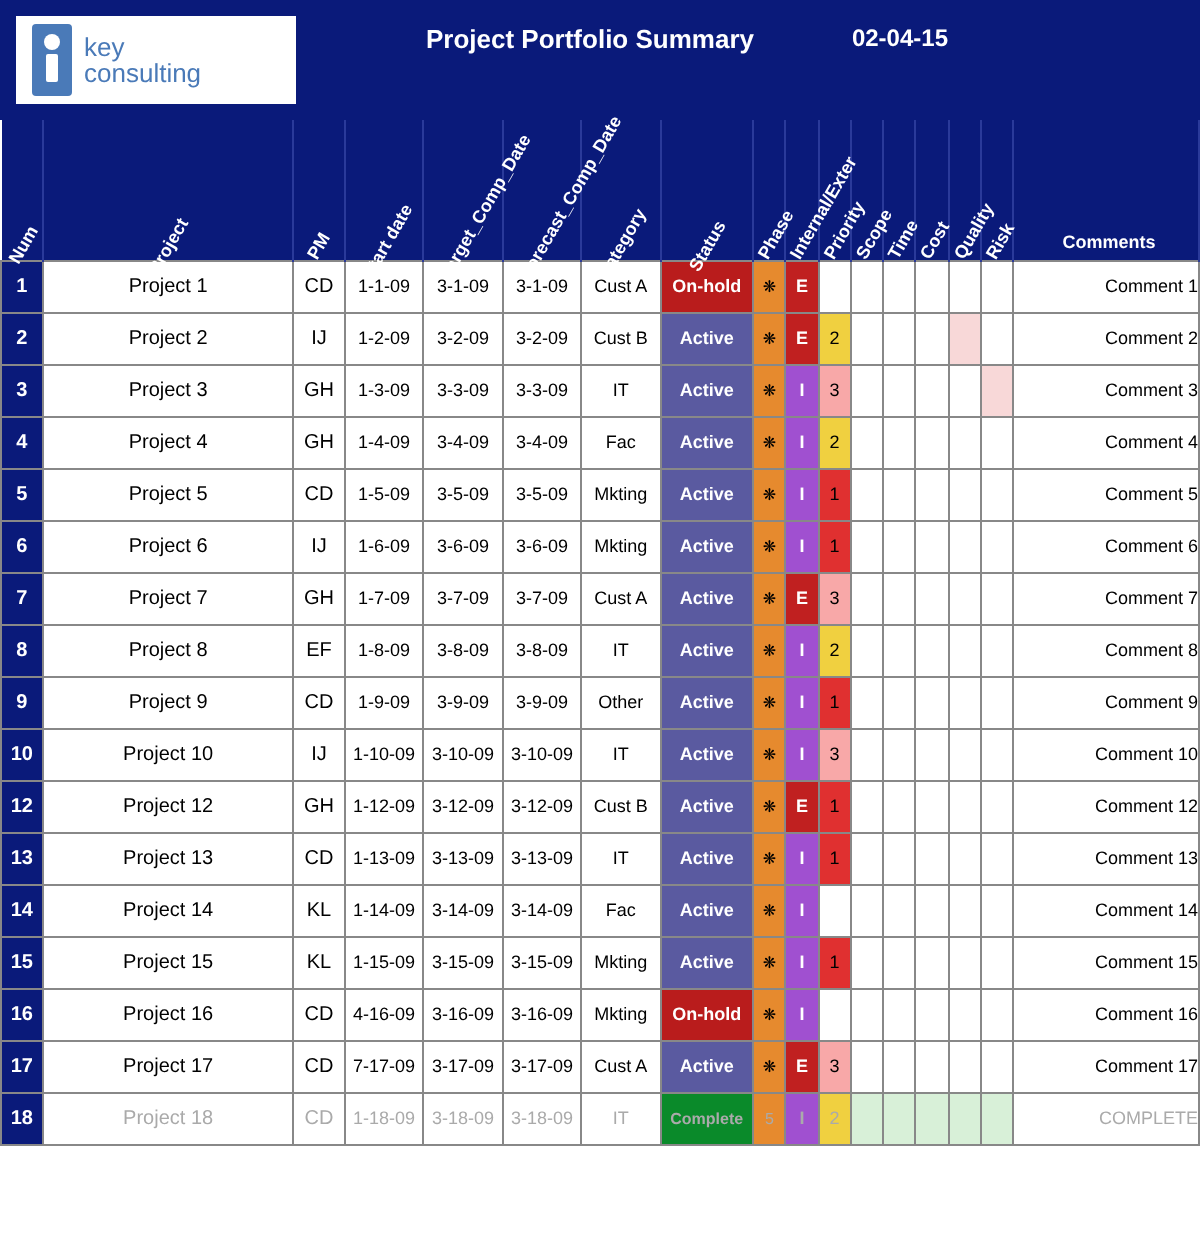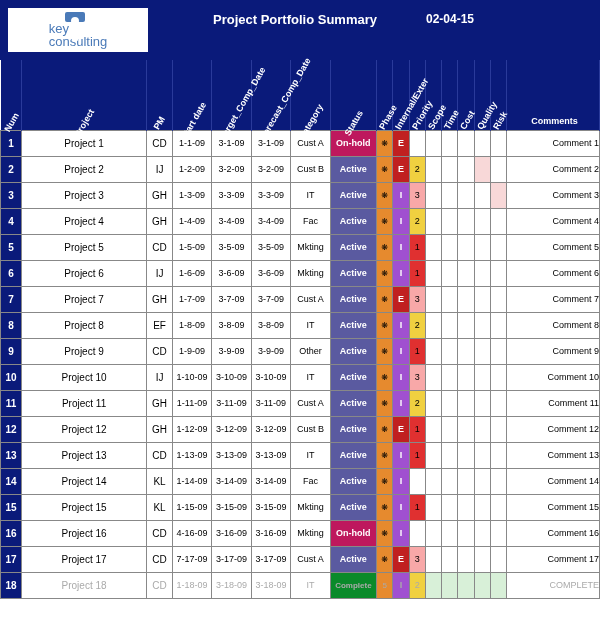--- a/index.html
+++ b/index.html
@@ -21,21 +21,20 @@
     position: relative;
   }
   .logo {
     background: #fff;
     margin: 6px 8px;
     padding: 4px 8px;
     display: flex;
     align-items: center;
     height: 44px;
     width: 140px;
-    flex-direction: column;
   }
   .logo-icon {
     width: 20px;
     height: 36px;
     background: #4a7ab8;
     border-radius: 2px;
     position: relative;
     margin-right: 6px;
   }
   .logo-icon::before {
@@ -113,21 +112,21 @@
   .col-project { width: 108px; text-align: center; }
   .col-pm { width: 22px; }
   .col-date { width: 34px; font-size: 9px; }
   .col-cat { width: 34px; font-size: 9px; }
   .col-status { width: 40px; font-size: 9px; font-weight: bold; color: #fff; }
   .col-phase { width: 14px; }
   .col-ie { width: 14px; font-weight: bold; color: #fff; font-size: 9px; }
   .col-prio { width: 14px; font-size: 9px; }
   .col-metric { width: 14px; }
   .col-comment { width: 80px; text-align: right; padding-left: 4px; font-size: 9px; }
-  .status-onhold { background: #be185d; }
+  .status-onhold { background: #b91c1c; }
   .status-active { background: #5a5aa0; }
   .status-complete { background: #0a8a2a; font-size: 8px; }
   .phase-cell { background: #e68a2e; font-size: 8px; }
   .ie-e { background: #c02020; }
   .ie-i { background: #a050d0; }
   .prio-1 { background: #e03030; }
   .prio-2 { background: #f0d040; }
   .prio-3 { background: #f8a8a8; }
   .metric-lg { background: #d8f0d8; }
   .metric-pk { background: #f8d8d8; }
@@ -390,39 +389,20 @@
           <td class="col-ie ie-i">I</td>
           <td class="col-prio prio-3">3</td>
           <td class="col-metric"></td>
           <td class="col-metric"></td>
           <td class="col-metric"></td>
           <td class="col-metric"></td>
           <td class="col-metric"></td>
           <td class="col-comment">Comment 10</td>
         </tr>
         <tr>
-          <td class="col-num">11</td>
-          <td class="col-project">Project 11</td>
-          <td class="col-pm">GH</td>
-          <td class="col-date">1-11-09</td>
-          <td class="col-date">3-11-09</td>
-          <td class="col-date">3-11-09</td>
-          <td class="col-cat">Cust A</td>
-          <td class="col-status status-active">Active</td>
-          <td class="col-phase phase-cell">❋</td>
-          <td class="col-ie ie-i">I</td>
-          <td class="col-prio prio-2">2</td>
-          <td class="col-metric"></td>
-          <td class="col-metric"></td>
-          <td class="col-metric"></td>
-          <td class="col-metric"></td>
-          <td class="col-metric"></td>
-          <td class="col-comment">Comment 11</td>
-        </tr>
-        <tr>
           <td class="col-num">12</td>
           <td class="col-project">Project 12</td>
           <td class="col-pm">GH</td>
           <td class="col-date">1-12-09</td>
           <td class="col-date">3-12-09</td>
           <td class="col-date">3-12-09</td>
           <td class="col-cat">Cust B</td>
           <td class="col-status status-active">Active</td>
           <td class="col-phase phase-cell">❋</td>
           <td class="col-ie ie-e">E</td>

